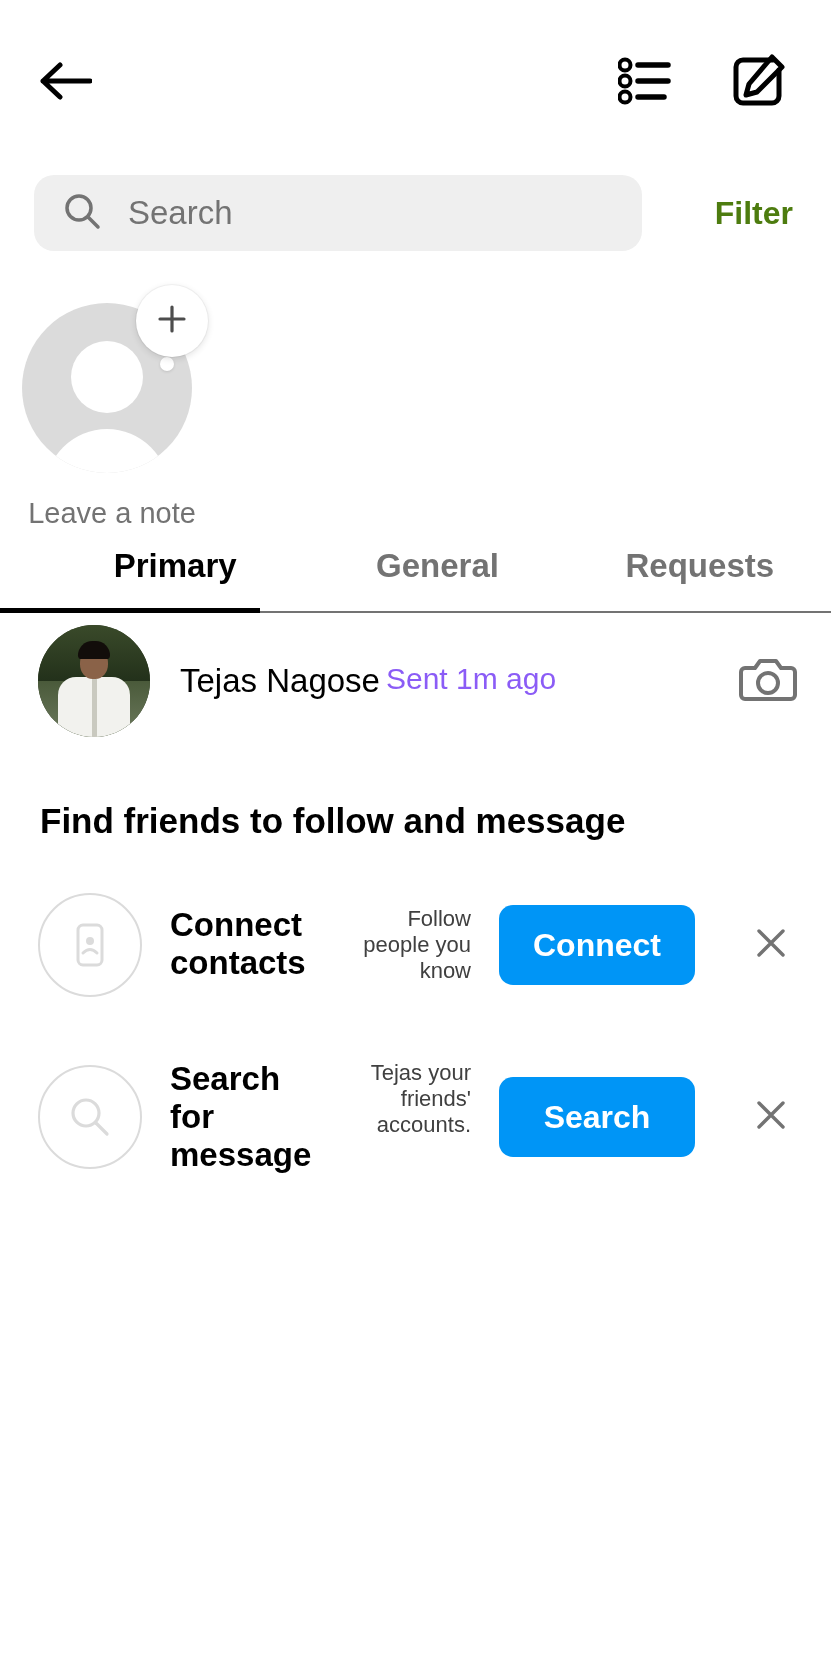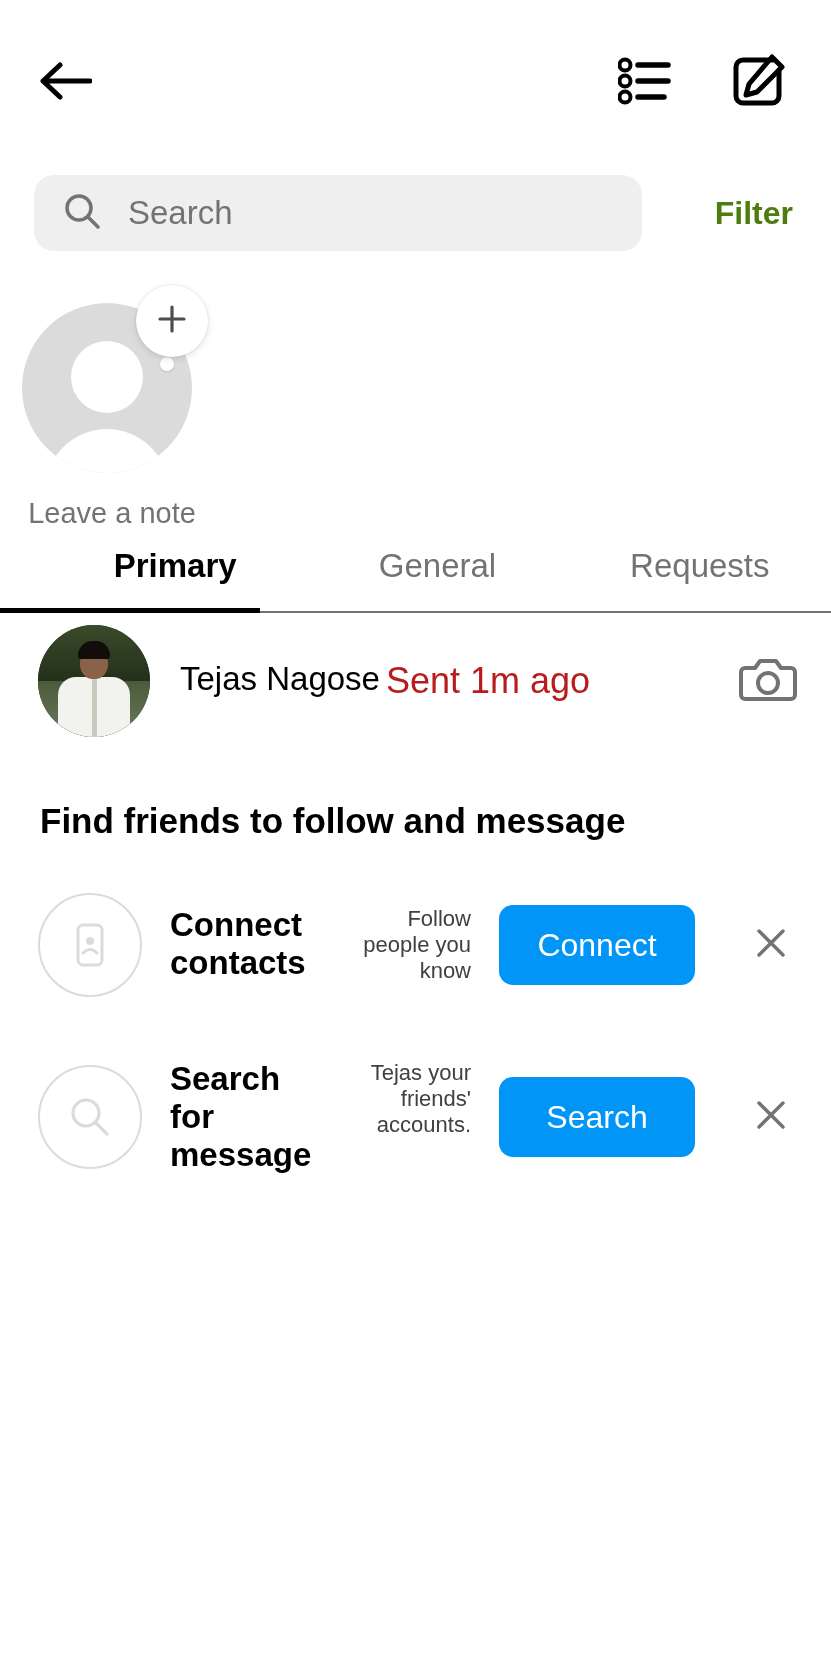--- a/index.html
+++ b/index.html
@@ -151,21 +151,21 @@
     align-items:center;
     border-bottom:2px solid #737373;
     padding-left:44px;
   }
   .tab {
     flex:1 1 0;
     text-align:center;
     font-size:33px;
     color:#737373;
     height:92px;
-    display:flex; align-items:center; justify-content:center;
+    display:flex; align-items:center; justify-content:center;font-weight:bold;
   }
   .tab.active {
     color:#000;
     font-weight:bold;
   }
   .tab-underline {
     position:absolute;
     left:0; bottom:-2px;
     width:260px; height:5px;
     background:#000;
@@ -209,21 +209,21 @@
     width:72px; height:62px; border-radius:18px 18px 0 0;
     background:#f2f2ee;
   }
   .thread-avatar .person-gap {
     position:absolute; left:54px; top:54px;
     width:5px; height:58px;
     background:#c9c9bf;
   }
   .thread-text { display:flex; flex-direction:row; gap:6px; }
   .thread-name { font-size:33px; color:#000; font-weight:500; }
-  .thread-sub { font-size:36px; color:#b91c1c; }
+  .thread-sub { font-size:30px; color:#8b5cf6; }
   .thread-camera { margin-left:auto; display:flex; align-items:center; }
 
   
   .find-heading {
     padding:52px 40px 0 40px;
     font-size:35px;
     font-weight:bold;
     color:#000;
   }
   .suggest-row {
@@ -243,21 +243,21 @@
   .suggest-text { display:flex; flex-direction:row; gap:6px; }
   .suggest-title { font-size:33px; font-weight:bold; color:#000; }
   .suggest-sub { font-size:22px; color:#404040;text-align:right; }
   .suggest-btn {
     margin-left:auto;
     background:#0095F6;
     color:#fff;
     border:none;
     border-radius:14px;
     font-size:32px;
-    font-weight:normal;
+    font-weight:bold;
     font-family:"Liberation Sans", sans-serif;
     height:80px;
     min-width:196px;
     padding:0 22px;
     cursor:pointer;
   }
   .dismiss-x {
     margin-left:22px;
     width:52px; height:52px;
     display:flex; align-items:center; justify-content:center;

